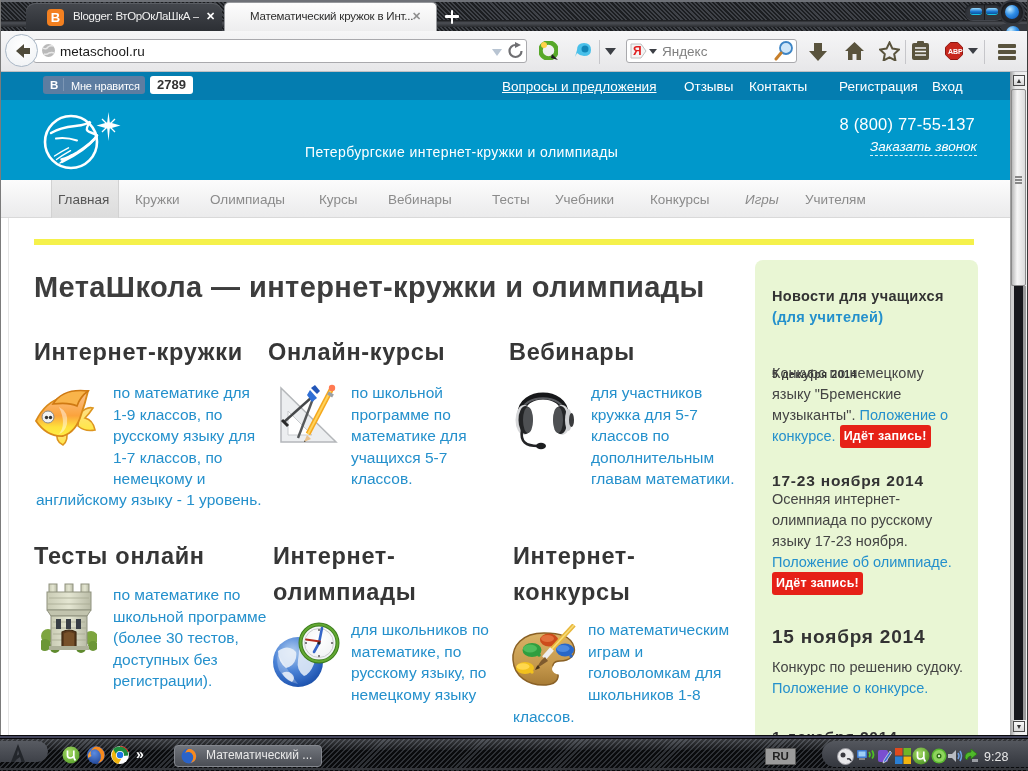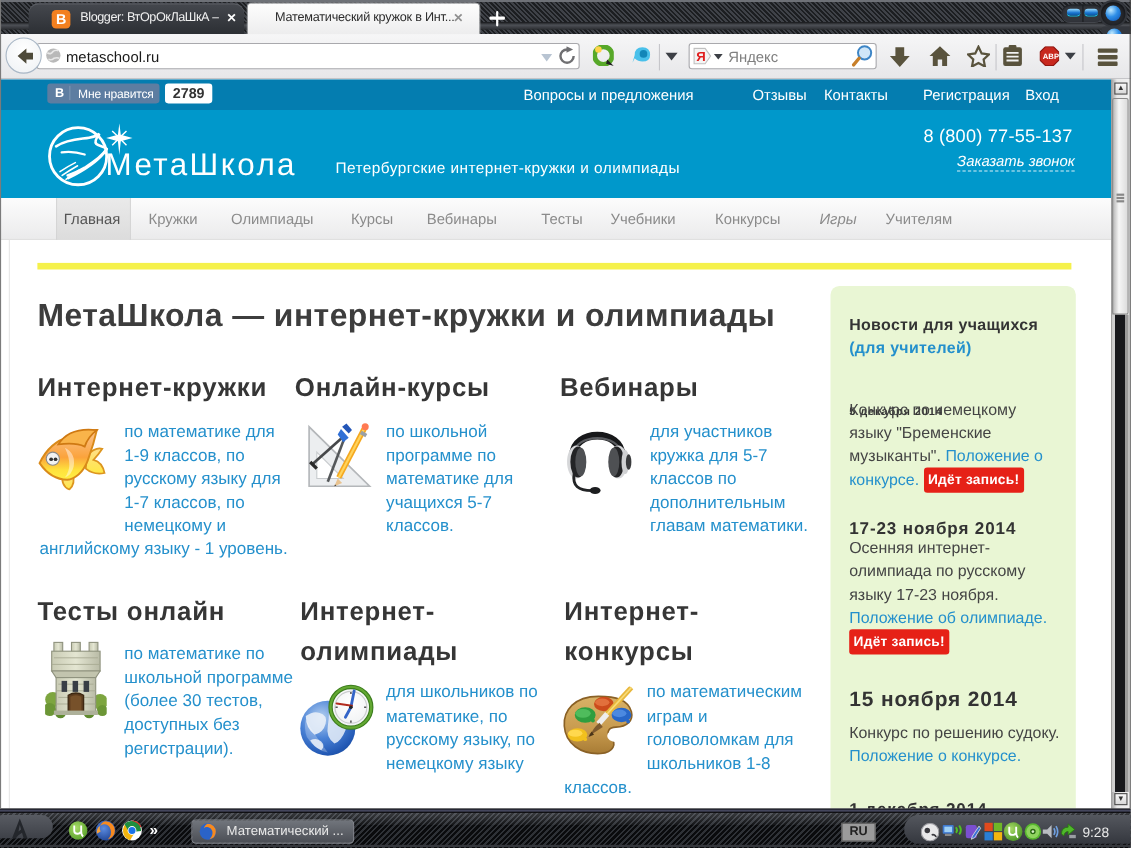--- a/index.html
+++ b/index.html
@@ -188,42 +188,41 @@
 
 <div class="a" id="site">
   <div class="a strip">
     <div class="a vkbtn">
         <div class="a vkb">В</div>
         <div class="a vksep"></div>
         <div class="a vktxt">Мне нравится</div>
       </div>
     <div class="a vkarr"></div>
     <div class="a vkbub">2789</div>
-    <div class="a lnk" style="left:476px;">Вопросы и предложения</div>
+    <div class="a lnk" style="left:502px;text-decoration:underline;">Вопросы и предложения</div>
     <div class="a lnk" style="left:684px;">Отзывы</div>
     <div class="a lnk" style="left:749px;">Контакты</div>
     <div class="a lnk" style="left:839px;">Регистрация</div>
     <div class="a lnk" style="left:932px;">Вход</div>
   </div>
   <div class="a bluehead">
     <svg class="a" style="left:42px;top:12px;" width="82" height="60" viewBox="0 0 82 60">
       <g stroke="#fff" fill="none" stroke-linecap="round">
         <circle cx="29" cy="30" r="26" stroke-width="2.6"></circle>
         <path d="M9 21 C20 14 32 14.5 39 13.2 C43.5 12.4 46 11.2 48.5 9.8 C45.5 13.5 43.5 16.5 45.5 18.8 C47.5 21 52 20.5 55 23.5" stroke-width="2.4"></path>
         <path d="M14 26.5 C21 25.5 29 26.5 35 28.5" stroke-width="2"></path>
         <path d="M55 23.5 C51 30 43 35.5 35 40.5 C29 44 23 46.5 19.5 47.5" stroke-width="2.4"></path>
         <path d="M20 50 C31 44.5 45 36.5 52.5 27 C53.5 25.5 55 23.5 55 23.5" stroke-width="2.2"></path>
         <path d="M12.5 44 C17 41 22 38 26.5 35.8" stroke-width="1.4"></path>
         <path d="M14.5 47.5 C19.5 44 24.5 41 28.5 38.7" stroke-width="1.4"></path>
         <path d="M18 51 C22 48 26.5 45 30 42.7" stroke-width="1.4"></path>
       </g>
       <path d="M66.5 0 L67.8 10.5 L78.5 13.5 L67.8 16.5 L66.5 29 L65.2 16.5 L54.5 13.5 L65.2 10.5 Z" fill="#fff"></path>
       <path d="M60 7 L64.5 11.5 M73 7 L68.5 11.5 M60 20 L64.5 15.5 M73 20 L68.5 15.5" stroke="#fff" stroke-width="1.3"></path>
     </svg>
-    <div class="a" style="left:96px;top:34px;font-size:28.5px;color:#fff;letter-spacing:2.2px;">МетаШкола</div>
     <div class="a tagline">Петербургские интернет-кружки и олимпиады</div>
     <div class="a phone">8 (800) 77-55-137</div>
     <div class="a callback"><span>Заказать звонок</span></div>
   </div>
   <div class="a nav">
     <div class="a navactive"></div>
     <div class="a navitem on" style="left:58px;">Главная</div>
     <div class="a navitem" style="left:135px;">Кружки</div>
     <div class="a navitem" style="left:210px;">Олимпиады</div>
     <div class="a navitem" style="left:319px;">Курсы</div>

